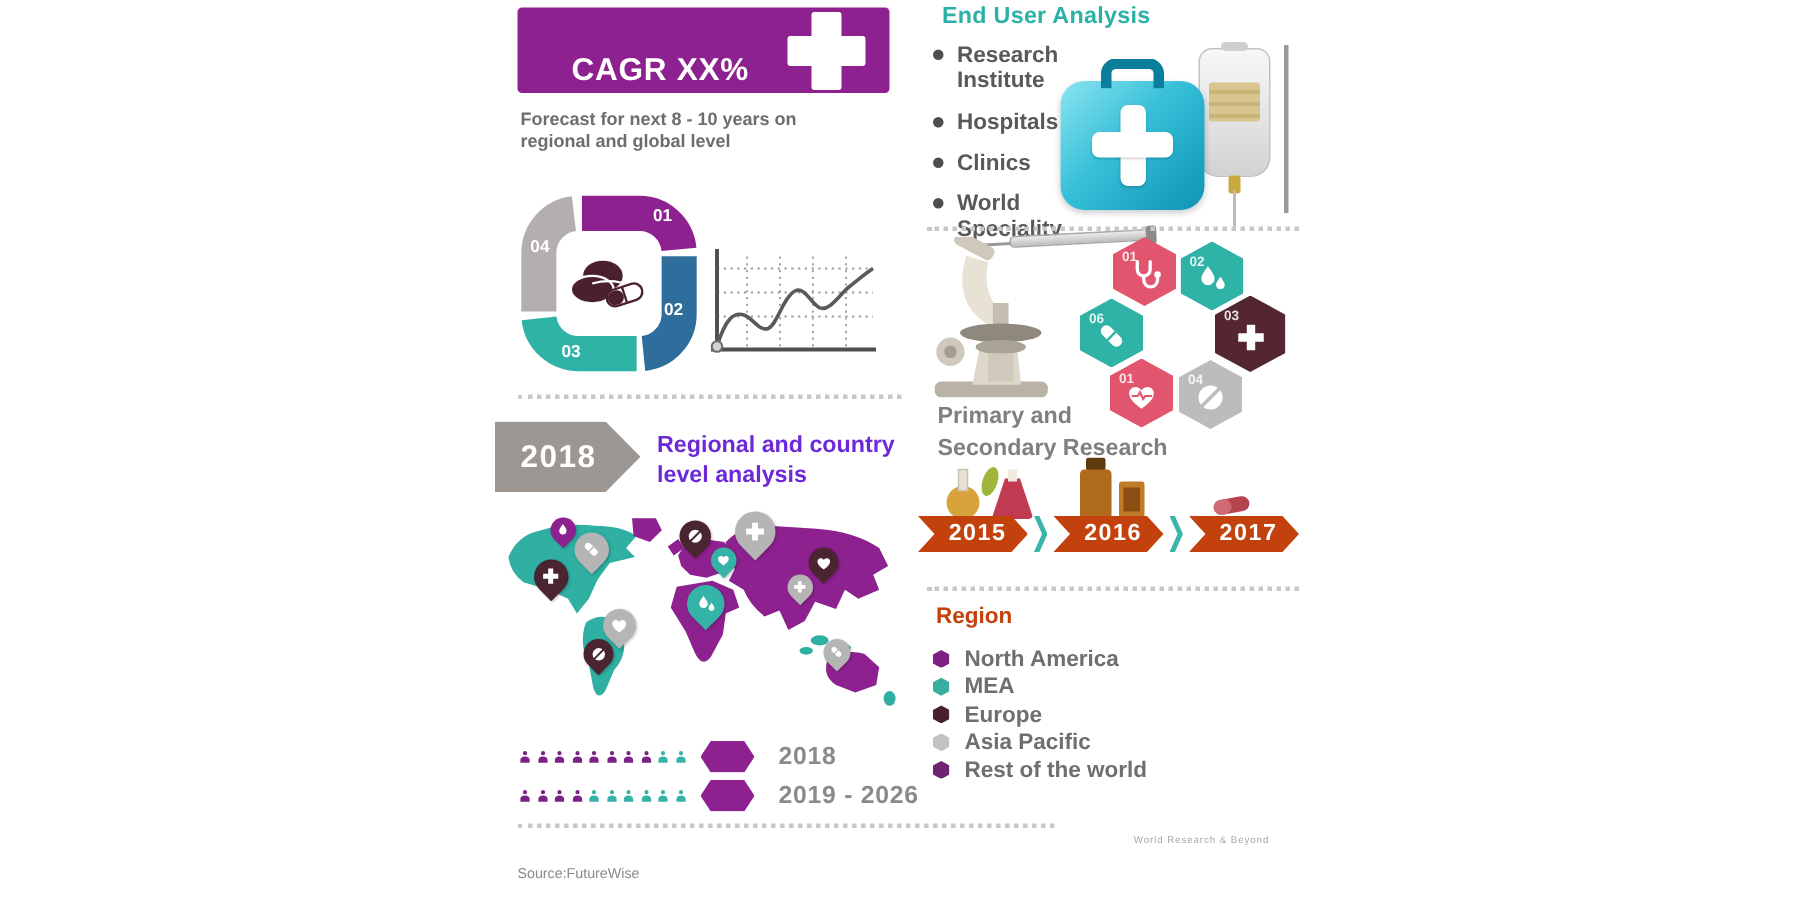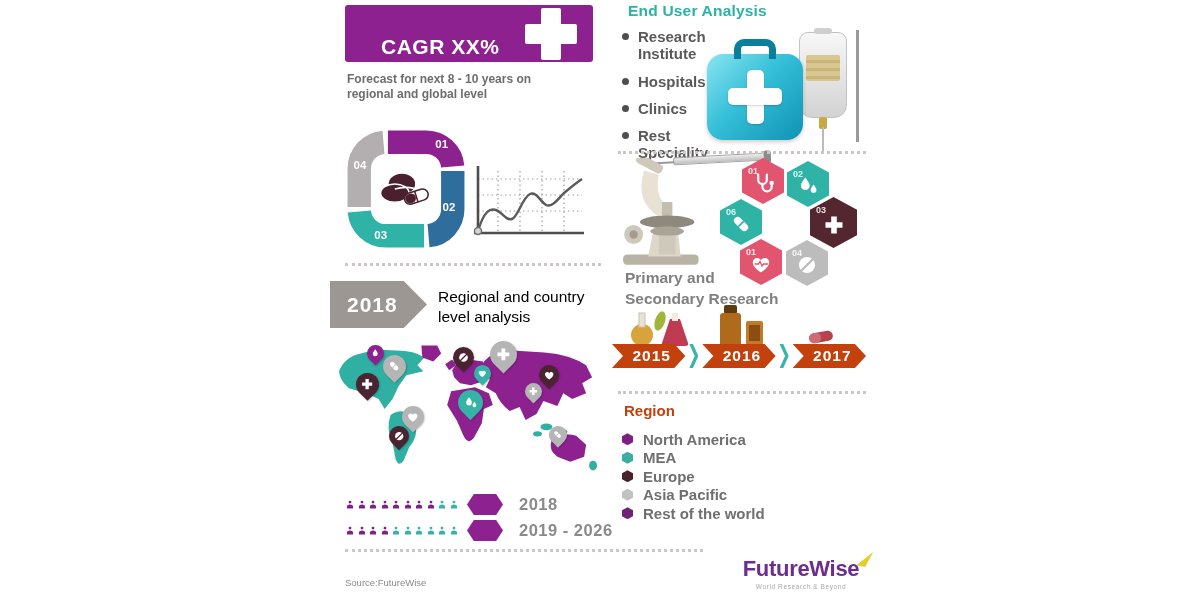--- a/index.html
+++ b/index.html
@@ -28,21 +28,21 @@
 
   .dotted { border-top: 3px dotted #ccc6c6; height: 0; }
   .sep-left-1 { left: 345px; top: 263px; width: 256px; }
   .sep-left-2 { left: 345px; top: 549px; width: 358px; }
   .sep-right-1 { left: 618px; top: 151px; width: 248px; }
   .sep-right-2 { left: 618px; top: 391px; width: 248px; }
 
   .year-arrow { left: 330px; top: 281px; width: 97px; height: 47px; background: #9d9793;
     clip-path: polygon(0 0, 76% 0, 100% 50%, 76% 100%, 0 100%); }
   .year-arrow span { display: block; color: #fff; font-size: 21px; font-weight: bold; line-height: 47px; padding-left: 17px; letter-spacing: 1px; }
-  .year-label { left: 438px; top: 287px; width: 175px; font-size: 15.5px; font-weight: 400; color: #000000; line-height: 1.3; }
+  .year-label { left: 438px; top: 287px; width: 175px; font-size: 15.5px; font-weight: 700; color: #6d28d9; line-height: 1.3; }
 
   .map-wrap { left: 335px; top: 341px; width: 268px; height: 144px; }
   .pin { position: absolute; border-radius: 50% 50% 50% 0; transform: rotate(-45deg); box-shadow: 0 1px 2px rgba(0,0,0,.25); }
   .pin .pin-ic { position: absolute; inset: 0; display: flex; align-items: center; justify-content: center; transform: rotate(45deg); }
   .pin svg { width: 62%; height: 62%; }
 
   .population { left: 345px; top: 493px; width: 280px; }
   .pop-row { display: flex; align-items: center; height: 23px; margin-bottom: 3px; }
   .pop-row svg { width: 10px; height: 19px; margin-right: 1.5px; }
   .pop-hex { width: 36px; height: 21px; background: #8e2190; margin-left: 7px;
@@ -349,43 +349,40 @@
         </svg>
     <span class="pop-hex"></span>
     <span class="pop-label">2019 - 2026</span>
       </div>
     </div>
 
   <div class="abs dotted sep-left-2"></div>
 
   <div class="abs source">Source:FutureWise</div>
   <div class="abs logo">
-    <span class="logo-text"><span>FutureWise</span>
-      <span class="logo-swoosh"></span>
-    </span>
     <div class="logo-tagline">World Research &amp; Beyond</div>
   </div>
 
   <div class="abs eu-title">End User Analysis</div>
   <div class="abs eu-list" id="end-user-list">
       <div class="eu-item">
      <span class="eu-dot"></span>
      <span class="pre">Research Institute</span>
       </div>
       <div class="eu-item">
      <span class="eu-dot"></span>
      <span class="pre">Hospitals</span>
       </div>
       <div class="eu-item">
      <span class="eu-dot"></span>
      <span class="pre">Clinics</span>
       </div>
       <div class="eu-item">
      <span class="eu-dot"></span>
-     <span class="pre">Rest
+     <span class="pre">World
 Speciality</span>
       </div>
     </div>
 
   <div class="abs kit">
     <div class="iv-pole"></div>
     <div class="iv-bag">
       <div class="iv-top"></div>
         <div class="iv-label"></div>
         <div class="iv-neck"></div>

